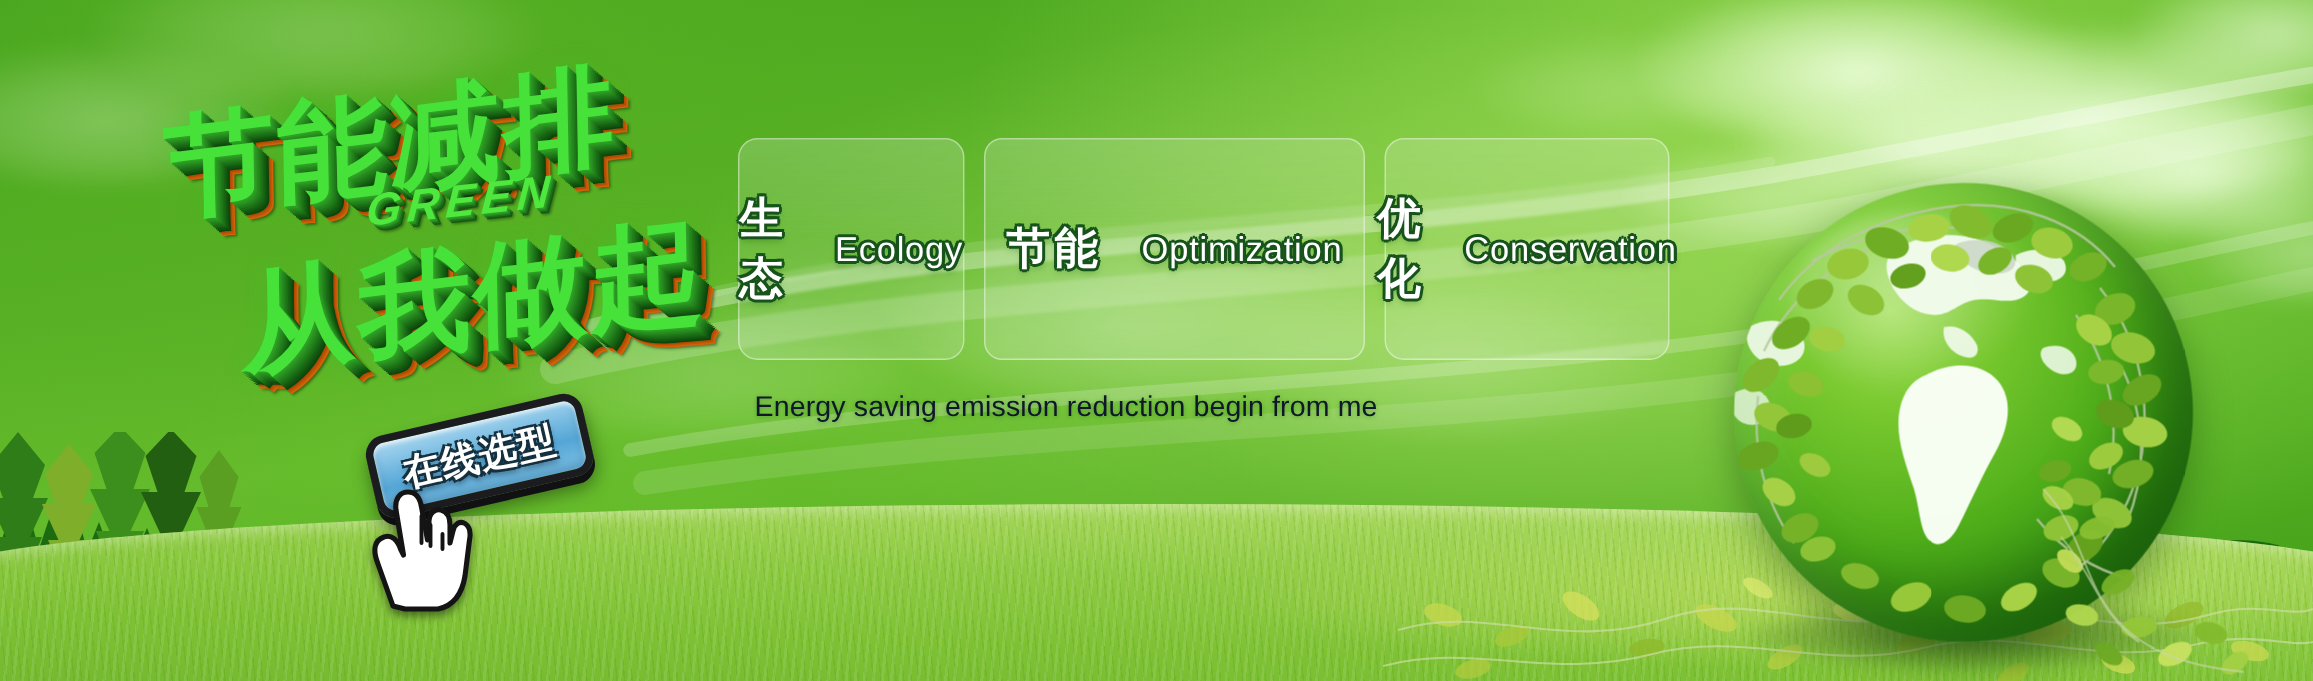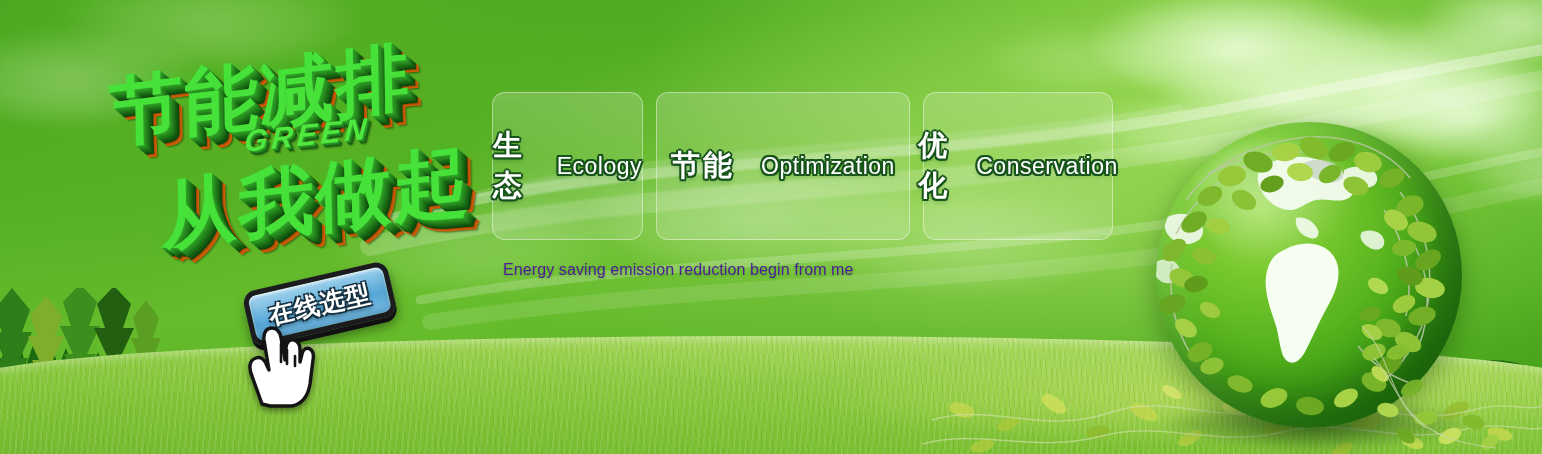--- a/index.html
+++ b/index.html
@@ -188,21 +188,21 @@
       -1.6px -1.6px 0 #17541b, 1.6px -1.6px 0 #17541b,
       -1.6px  1.6px 0 #17541b, 1.6px  1.6px 0 #17541b,
       -2.2px 0 0 #17541b, 2.2px 0 0 #17541b,
       0 -2.2px 0 #17541b, 0 2.2px 0 #17541b,
       0 3px 5px rgba(0,60,0,.35);
   }
 
   
   .tagline {
     position:absolute; left:503px; top:261px;
-    font-size:16px; color:#4c1d95;
+    font-size:19px; color:#0f172a;
     letter-spacing:.1px;
     text-shadow:0 1px 3px rgba(0,70,0,.30);
   }
 
   
   .globe-wrap {
     position:absolute; left:1148px; top:118px;
     width:326px; height:326px;
   }
   .globe-shadow {

